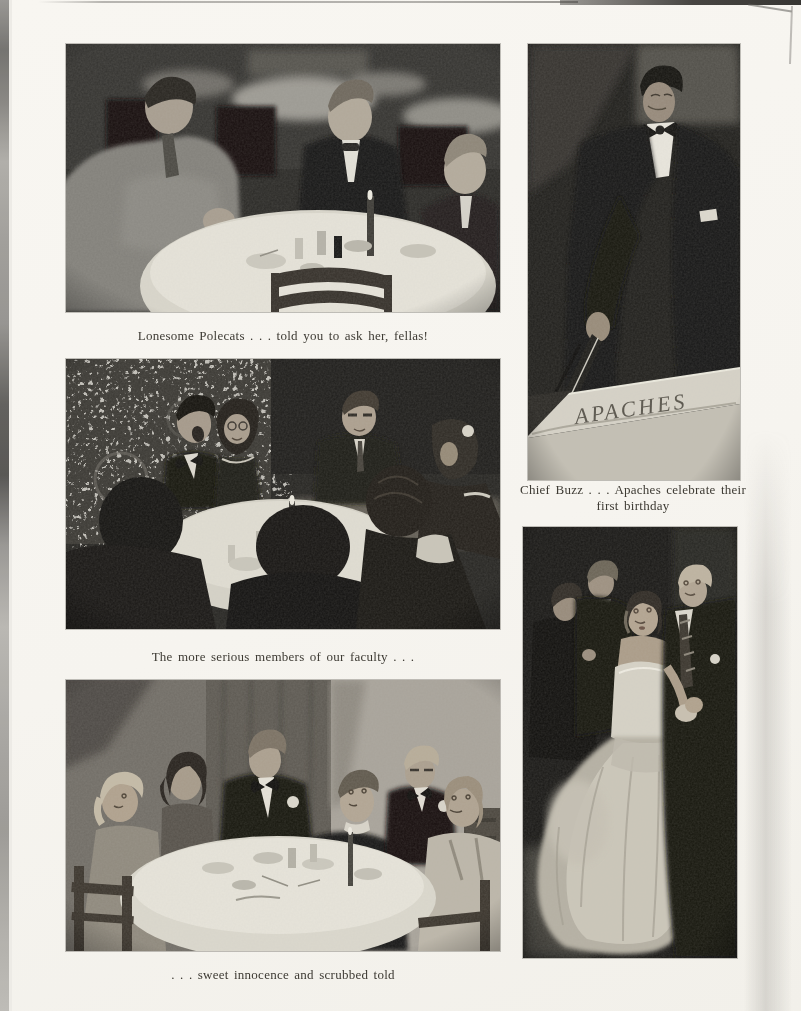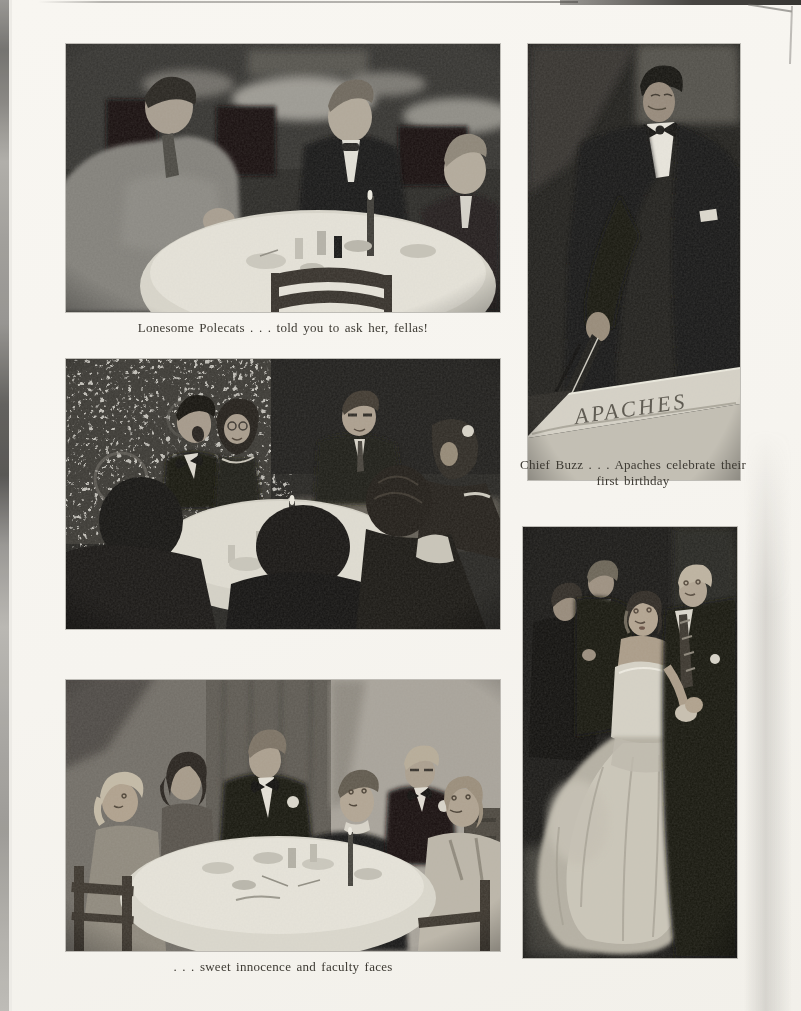--- a/index.html
+++ b/index.html
@@ -3,21 +3,21 @@
 <meta charset="utf-8">
 <style>
   html,body{margin:0;padding:0;background:#e8e6e1;}
   #stage{position:relative;width:801px;height:1011px;overflow:hidden;
          background:linear-gradient(160deg,#f8f6f1 0%,#f6f4ef 55%,#f2f0ea 100%);
          font-family:"Liberation Serif",serif;}
   .photo{position:absolute;overflow:hidden;background:#24231f;
          box-shadow:0 0 0 1px rgba(45,42,36,.28);}
   .photo svg{display:block;width:100%;height:100%;}
   .cap{position:absolute;text-align:center;font-size:13px;line-height:15.5px;
-       color:#3d3a33;letter-spacing:.02em;word-spacing:.14em;}
+       color:#3d3a33;letter-spacing:.02em;word-spacing:.14em;margin-top:8px;}
   
   .edge-left{position:absolute;left:0;top:0;width:9px;height:1011px;
     background:linear-gradient(to bottom,
       #8a8885 0%,#5f5e5b 5%,#777571 10%,#a5a39e 16%,#93918d 24%,#878582 32%,
       #4a4946 40%,#3e3d3b 47%,#8b8986 54%,#b0aea9 62%,#9d9b97 72%,
       #8f8d89 82%,#a7a5a0 92%,#b5b3ae 100%);
     border-right:3px solid #eceae5;opacity:.85;}
   .edge-top-thin{position:absolute;left:38px;top:1px;width:540px;height:2px;
     background:linear-gradient(to right,rgba(130,128,124,0),rgba(130,128,124,.55) 12%,rgba(110,108,104,.5) 70%,rgba(90,88,84,.6) 100%);}
   .edge-top-dark{position:absolute;left:560px;top:0;width:241px;height:5px;
@@ -159,21 +159,21 @@
       <path d="M0,356 L212,324 L212,360 L0,394 Z" fill="#d6d2c7"></path>
       <path d="M0,394 L212,360 L212,436 L0,436 Z" fill="#c3bfb3"></path>
       <path d="M0,356 L212,324" stroke="#eceade" stroke-width="2"></path>
       <path d="M4,390 q30,-8 60,-11 q60,-8 144,-20" stroke="#a09c90" stroke-width="2" fill="none" opacity="0.8"></path>
       <text x="104" y="372" transform="rotate(-8 104 372)" text-anchor="middle" font-family="Liberation Serif, serif" font-style="italic" font-size="22" letter-spacing="3" fill="#57534a">APACHES</text>
       <path d="M0,352 L44,346 L0,392 Z" fill="#2a2824"></path>
       <rect width="212" height="436" filter="url(#grain)"></rect>
       <rect width="212" height="436" fill="url(#vig)"></rect>
     </svg>
   </figure>
-  <div class="cap" style="left:518px;top:457px;width:230px">Chief Buzz . . . Apaches celebrate their first birthday</div>
+  <div class="cap" style="left:518px;top:474px;width:230px">Chief Buzz . . . Apaches celebrate their first birthday</div>
 
   <figure class="photo" style="left:66px;top:359px;width:434px;height:270px;margin:0" role="img" aria-label="Adults laughing around a crowded banquet table, seen past the backs of guests in the foreground, tinsel sparkling behind">
     <svg viewBox="0 0 434 270" preserveAspectRatio="none">
       <rect width="434" height="270" fill="#262522"></rect>
       <rect x="0" y="0" width="205" height="185" fill="#3a3833"></rect>
       <rect x="0" y="0" width="205" height="185" filter="url(#sparkle)" opacity="0.8"></rect>
       <circle cx="55" cy="120" r="26" fill="none" stroke="#6f6c65" stroke-width="3" opacity="0.6"></circle>
       <circle cx="120" cy="60" r="18" fill="none" stroke="#605d57" stroke-width="3" opacity="0.5"></circle>
       <rect x="205" y="0" width="229" height="115" fill="#1e1d1b"></rect>
       <rect x="228" y="140" width="206" height="48" fill="#6e695f" filter="url(#soft4)" opacity="0.85"></rect>
@@ -223,20 +223,21 @@
       <ellipse cx="237" cy="188" rx="47" ry="42" fill="#161412"></ellipse>
       <path d="M165,225 Q235,200 310,228 L315,270 L160,270 Z" fill="#121110"></path>
       <ellipse cx="333" cy="142" rx="33" ry="36" fill="#201c17"></ellipse>
       <path d="M312,124 q20,-14 40,2 M308,140 q24,-14 48,4" stroke="#3c362e" stroke-width="2" fill="none"></path>
       <path d="M300,170 Q345,185 385,175 L420,270 L290,270 Z" fill="#191713"></path>
       <path d="M352,180 q16,-8 30,-2 l6,24 q-20,6 -38,-4 Z" fill="#c9c5b9"></path>
       <rect width="434" height="270" filter="url(#grain)"></rect>
       <rect width="434" height="270" fill="url(#vig)"></rect>
     </svg>
   </figure>
+  <div class="cap" style="left:66px;top:641px;width:434px">The more serious members of our faculty . . .</div>
 
   <figure class="photo" style="left:66px;top:680px;width:434px;height:271px;margin:0" role="img" aria-label="Six teenagers in formal dress seated around a round white-clothed dinner table">
     <svg viewBox="0 0 434 271" preserveAspectRatio="none">
       <rect width="434" height="271" fill="#716d66"></rect>
       <rect x="140" y="0" width="125" height="271" fill="#5d5952"></rect>
       <g stroke="#4a463f" stroke-width="4" opacity="0.7" filter="url(#soft2)">
         <path d="M158,0 L155,200"></path>
           <path d="M185,0 L183,190"></path>
         <path d="M215,0 L214,180"></path>
           <path d="M245,0 L244,170"></path>
@@ -304,21 +305,21 @@
         <rect x="56" y="196" width="10" height="75"></rect>
         <rect x="6" y="202" width="62" height="10" transform="rotate(4 6 202)"></rect>
         <rect x="6" y="232" width="62" height="8" transform="rotate(4 6 232)"></rect>
         <rect x="352" y="238" width="70" height="10" transform="rotate(-6 352 238)"></rect>
         <rect x="414" y="200" width="10" height="71"></rect>
       </g>
       <rect width="434" height="271" filter="url(#grain)"></rect>
       <rect width="434" height="271" fill="url(#vig)"></rect>
     </svg>
   </figure>
-  <div class="cap" style="left:66px;top:959px;width:434px">. . . sweet innocence and faculty faces</div>
+  <div class="cap" style="left:66px;top:959px;width:434px">. . . sweet innocence and scrubbed told</div>
 
   <figure class="photo" style="left:523px;top:527px;width:214px;height:431px;margin:0" role="img" aria-label="Two young couples dancing; the nearest girl wears a full white strapless ball gown">
     <svg viewBox="0 0 214 431" preserveAspectRatio="none">
       <rect width="214" height="431" fill="#191816"></rect>
       <rect x="0" y="320" width="70" height="111" fill="#55524b" filter="url(#soft6)" opacity="0.7"></rect>
       <rect x="150" y="0" width="64" height="90" fill="#262522" filter="url(#soft4)"></rect>
 
       <path d="M10,96 Q38,84 70,98 L74,235 L6,230 Z" fill="#100f0d"></path>
       <ellipse cx="42" cy="80" rx="12" ry="14" fill="#978a7a"></ellipse>
       <path d="M28,74 Q30,54 50,56 Q62,60 58,76 Q46,64 30,80 Z" fill="#302b25"></path>

